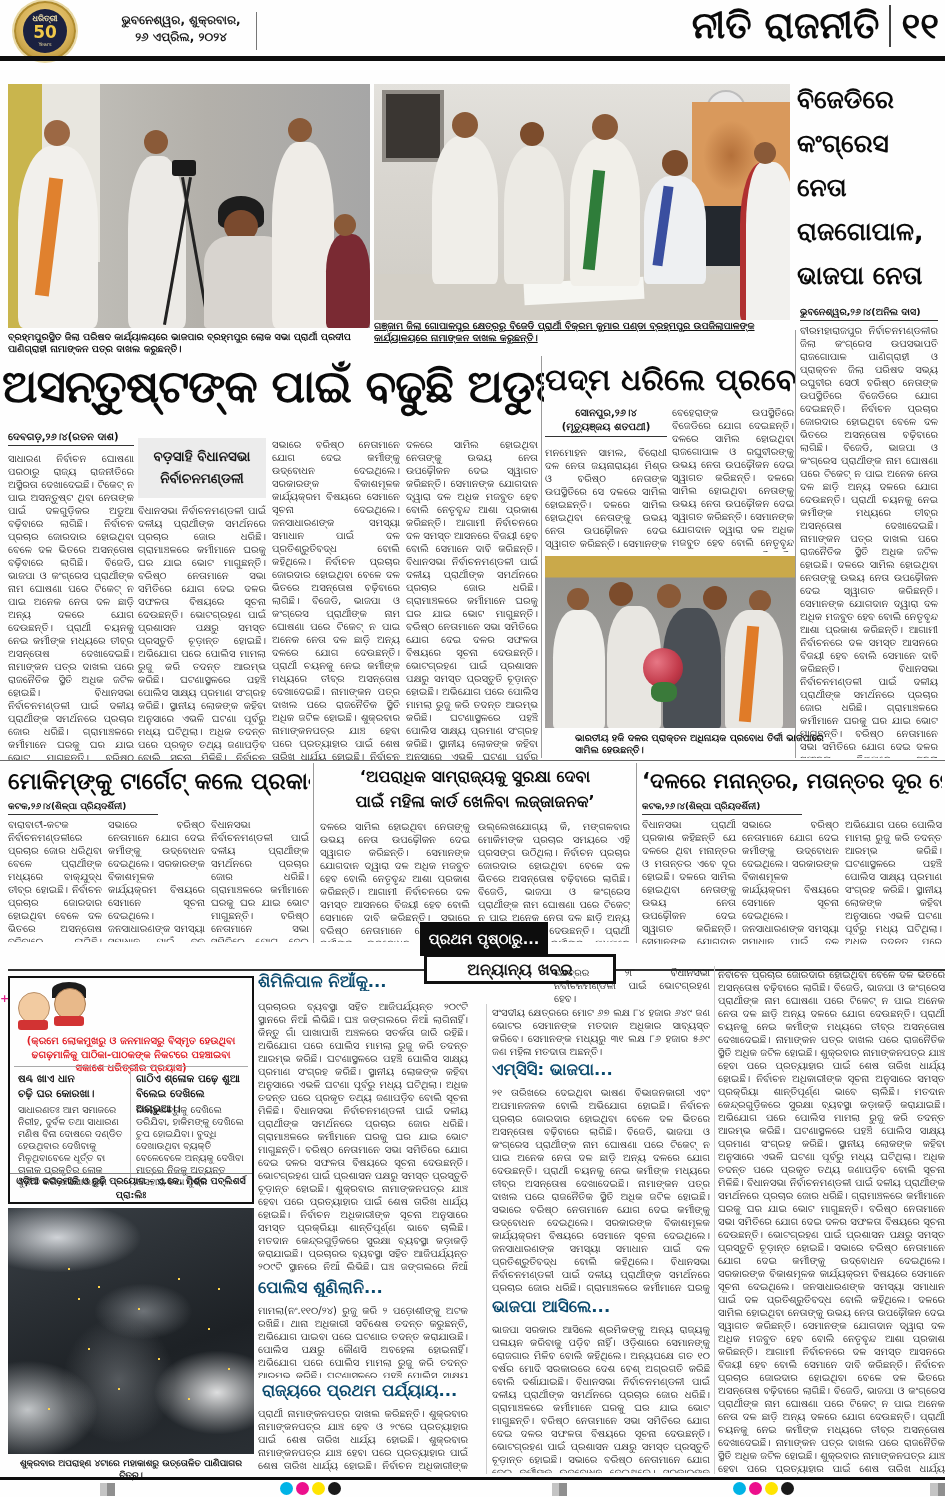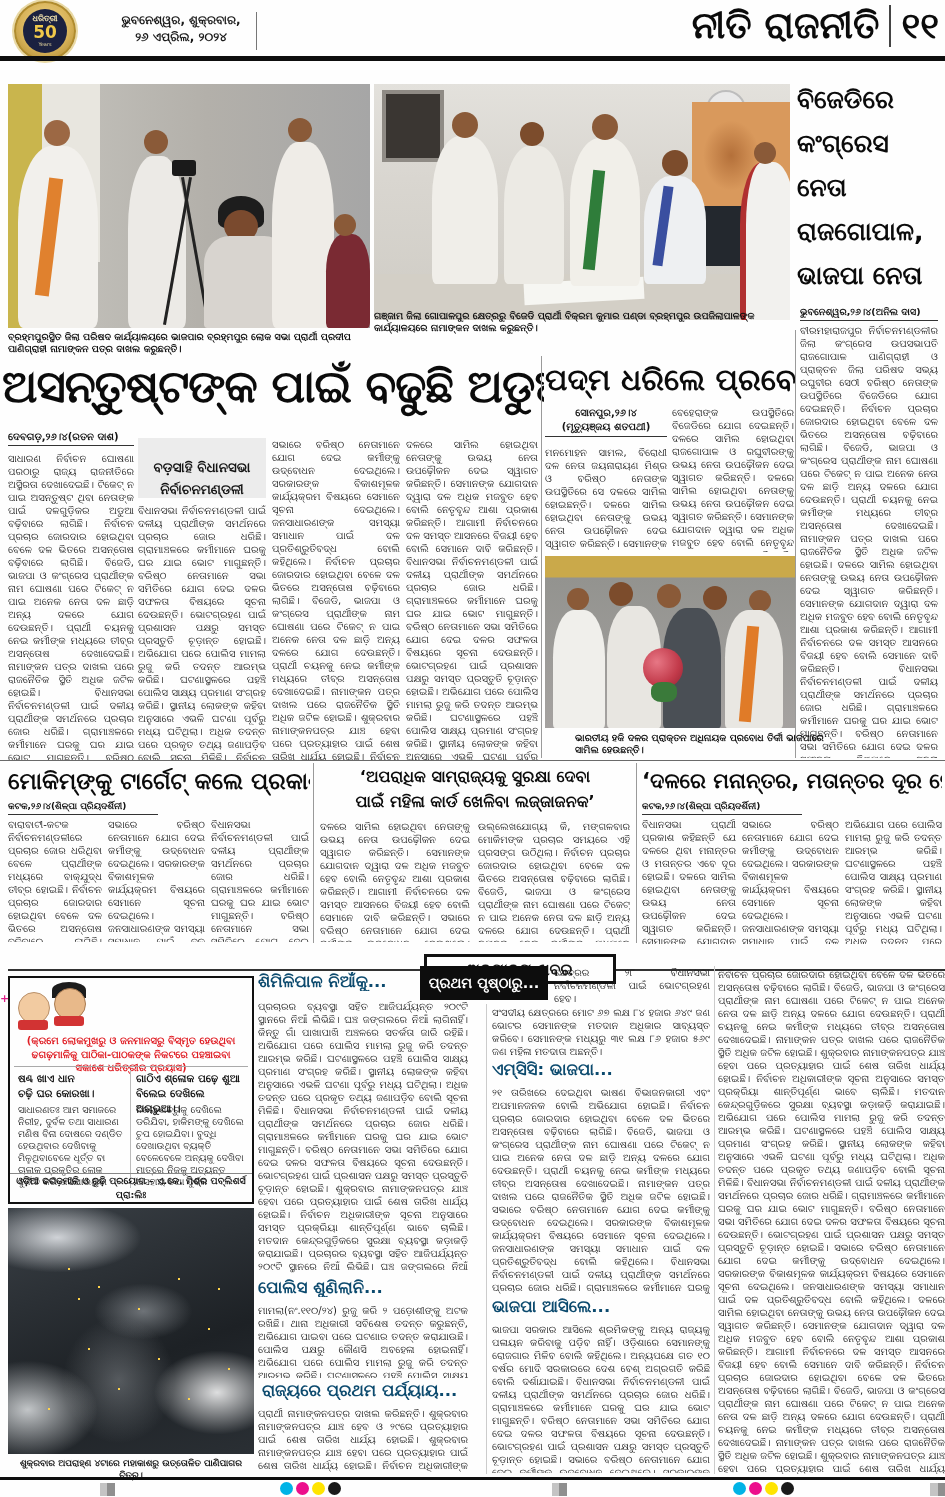--- a/index.html
+++ b/index.html
@@ -80,29 +80,29 @@
     <div class="headcirc" style="left:146px;top:38px;width:24px;height:24px;background:#7c4c2c;"></div>
     <div class="blob" style="left:196px;top:54px;width:70px;height:148px;border-radius:42% 42% 6% 6%;background:#f1efe9;"></div>
     <div class="headcirc" style="left:218px;top:30px;width:26px;height:26px;background:#8a5a38;"></div>
     <div class="blob" style="left:214px;top:86px;width:12px;height:100px;background:#2f7d3a;transform:rotate(6deg);"></div>
     <div class="blob" style="left:270px;top:92px;width:62px;height:108px;border-radius:42% 42% 6% 6%;background:#eef0f2;"></div>
     <div class="headcirc" style="left:288px;top:66px;width:26px;height:26px;background:#7c4c2c;"></div>
     <div class="blob" style="left:284px;top:102px;width:10px;height:80px;background:#3a4fa0;transform:rotate(8deg);"></div>
     <div class="blob" style="left:366px;top:78px;width:50px;height:158px;border-radius:40% 40% 4% 4%;background:#f2f1ee;border-left:6px solid #b03030;"></div>
     <div class="headcirc" style="left:380px;top:58px;width:22px;height:22px;background:#8a5a38;"></div>
   </div>
-  <div class="abs caption" style="left:374px;top:310px;width:416px;height:26px;">ଗଞ୍ଜାମ ଜିଲା ଗୋପାଳପୁର କ୍ଷେତ୍ରରୁ ବିଜେଡି ପ୍ରାର୍ଥୀ ବିକ୍ରମ କୁମାର ପଣ୍ଡା ବ୍ରହ୍ମପୁର ଉପଜିଲାପାଳଙ୍କ କାର୍ଯ୍ୟାଳୟରେ ନାମାଙ୍କନ ଦାଖଲ କରୁଛନ୍ତି।</div>
+  <div class="abs caption" style="left:374px;top:320px;width:416px;height:26px;text-decoration:underline;">ଗଞ୍ଜାମ ଜିଲା ଗୋପାଳପୁର କ୍ଷେତ୍ରରୁ ବିଜେଡି ପ୍ରାର୍ଥୀ ବିକ୍ରମ କୁମାର ପଣ୍ଡା ବ୍ରହ୍ମପୁର ଉପଜିଲାପାଳଙ୍କ କାର୍ଯ୍ୟାଳୟରେ ନାମାଙ୍କନ ଦାଖଲ କରୁଛନ୍ତି।</div>
 
   <div class="abs hl-wrap" style="left:797px;top:78px;width:146px;height:226px;font-size:25px;line-height:44px;">ବିଜେଡିରେ କଂଗ୍ରେସ ନେତା ରାଜଗୋପାଳ, ଭାଜପା ନେତା ରଘୁବୀର</div>
   <div class="abs byline" style="left:800px;top:306px;width:138px;font-size:9.5px;">ଭୁବନେଶ୍ୱର,୨୬।୪(ଅନିଲ ଦାସ)</div>
   <div class="abs body-text" style="left:800px;top:324px;width:138px;height:434px;">ବୀରମହାରାଜପୁର ନିର୍ବାଚନମଣ୍ଡଳୀର ଜିଲା କଂଗ୍ରେସ ଉପସଭାପତି ରାଜଗୋପାଳ ପାଣିଗ୍ରାହୀ ଓ ପ୍ରାକ୍ତନ ଜିଲା ପରିଷଦ ସଭ୍ୟ ରଘୁବୀର ସେଠୀ ବରିଷ୍ଠ ନେତାଙ୍କ ଉପସ୍ଥିତିରେ ବିଜେଡିରେ ଯୋଗ ଦେଇଛନ୍ତି। ନିର୍ବାଚନ ପ୍ରଚାର ଜୋରଦାର ହୋଇଥିବା ବେଳେ ଦଳ ଭିତରେ ଅସନ୍ତୋଷ ବଢ଼ିବାରେ ଲାଗିଛି। ବିଜେଡି, ଭାଜପା ଓ କଂଗ୍ରେସ ପ୍ରାର୍ଥୀଙ୍କ ନାମ ଘୋଷଣା ପରେ ଟିକେଟ୍ ନ ପାଇ ଅନେକ ନେତା ଦଳ ଛାଡ଼ି ଅନ୍ୟ ଦଳରେ ଯୋଗ ଦେଉଛନ୍ତି। ପ୍ରାର୍ଥୀ ଚୟନକୁ ନେଇ କର୍ମୀଙ୍କ ମଧ୍ୟରେ ତୀବ୍ର ଅସନ୍ତୋଷ ଦେଖାଦେଇଛି। ନାମାଙ୍କନ ପତ୍ର ଦାଖଲ ପରେ ରାଜନୈତିକ ସ୍ଥିତି ଅଧିକ ଜଟିଳ ହୋଇଛି। ଦଳରେ ସାମିଲ ହୋଇଥିବା ନେତାଙ୍କୁ ଉଭୟ ନେତା ଉପଢ଼ୌକନ ଦେଇ ସ୍ୱାଗତ କରିଛନ୍ତି। ସେମାନଙ୍କ ଯୋଗଦାନ ଦ୍ୱାରା ଦଳ ଅଧିକ ମଜବୁତ ହେବ ବୋଲି ନେତୃବୃନ୍ଦ ଆଶା ପ୍ରକାଶ କରିଛନ୍ତି। ଆଗାମୀ ନିର୍ବାଚନରେ ଦଳ ସମସ୍ତ ଆସନରେ ବିଜୟୀ ହେବ ବୋଲି ସେମାନେ ଦାବି କରିଛନ୍ତି। ବିଧାନସଭା ନିର୍ବାଚନମଣ୍ଡଳୀ ପାଇଁ ଦଳୀୟ ପ୍ରାର୍ଥୀଙ୍କ ସମର୍ଥନରେ ପ୍ରଚାର ଜୋର ଧରିଛି। ଗ୍ରାମାଞ୍ଚଳରେ କର୍ମୀମାନେ ଘରକୁ ଘର ଯାଇ ଭୋଟ ମାଗୁଛନ୍ତି। ବରିଷ୍ଠ ନେତାମାନେ ସଭା ସମିତିରେ ଯୋଗ ଦେଇ ଦଳର ସଫଳତା ବିଷୟରେ ସୂଚନା ଦେଉଛନ୍ତି। ଭୋଟଗ୍ରହଣ ପାଇଁ ପ୍ରଶାସନ ପକ୍ଷରୁ ସମସ୍ତ ପ୍ରସ୍ତୁତି ଚୂଡ଼ାନ୍ତ ହୋଇଛି। ବୀରମହାରାଜପୁର ନିର୍ବାଚନମଣ୍ଡଳୀର ଜିଲା କଂଗ୍ରେସ ଉପସଭାପତି ରାଜଗୋପାଳ ପାଣିଗ୍ରାହୀ ଓ ପ୍ରାକ୍ତନ ଜିଲା ପରିଷଦ ସଭ୍ୟ ରଘୁବୀର ସେଠୀ ବରିଷ୍ଠ ନେତାଙ୍କ ଉପସ୍ଥିତିରେ ବିଜେଡିରେ ଯୋଗ ଦେଇଛନ୍ତି। ନିର୍ବାଚନ ପ୍ରଚାର ଜୋରଦାର ହୋଇଥିବା ବେଳେ ଦଳ ଭିତରେ ଅସନ୍ତୋଷ ବଢ଼ିବାରେ ଲାଗିଛି। ବିଜେଡି, ଭାଜପା ଓ କଂଗ୍ରେସ ପ୍ରାର୍ଥୀଙ୍କ ନାମ ଘୋଷଣା ପରେ ଟିକେଟ୍ ନ ପାଇ ଅନେକ ନେତା ଦଳ ଛାଡ଼ି ଅନ୍ୟ ଦଳରେ ଯୋଗ ଦେଉଛନ୍ତି। ପ୍ରାର୍ଥୀ ଚୟନକୁ ନେଇ କର୍ମୀଙ୍କ ମଧ୍ୟରେ ତୀବ୍ର ଅସନ୍ତୋଷ ଦେଖାଦେଇଛି। ନାମାଙ୍କନ ପତ୍ର ଦାଖଲ ପରେ ରାଜନୈତିକ ସ୍ଥିତି ଅଧିକ ଜଟିଳ ହୋଇଛି। ଦଳରେ ସାମିଲ ହୋଇଥିବା ନେତାଙ୍କୁ ଉଭୟ ନେତା ଉପଢ଼ୌକନ ଦେଇ ସ୍ୱାଗତ କରିଛନ୍ତି। ସେମାନଙ୍କ ଯୋଗଦାନ ଦ୍ୱାରା ଦଳ ଅଧିକ ମଜବୁତ ହେବ ବୋଲି ନେତୃବୃନ୍ଦ ଆଶା ପ୍ରକାଶ କରିଛନ୍ତି। ଆଗାମୀ ନିର୍ବାଚନରେ ଦଳ ସମସ୍ତ ଆସନରେ ବିଜୟୀ ହେବ ବୋଲି ସେମାନେ ଦାବି କରିଛନ୍ତି। ବିଧାନସଭା ନିର୍ବାଚନମଣ୍ଡଳୀ ପାଇଁ ଦଳୀୟ ପ୍ରାର୍ଥୀଙ୍କ ସମର୍ଥନରେ ପ୍ରଚାର ଜୋର ଧରିଛି। ଗ୍ରାମାଞ୍ଚଳରେ କର୍ମୀମାନେ ଘରକୁ ଘର ଯାଇ ଭୋଟ ମାଗୁଛନ୍ତି। ବରିଷ୍ଠ ନେତାମାନେ ସଭା ସମିତିରେ ଯୋଗ ଦେଇ ଦଳର ସଫଳତା ବିଷୟରେ ସୂଚନା ଦେଉଛନ୍ତି। ଭୋଟଗ୍ରହଣ ପାଇଁ ପ୍ରଶାସନ ପକ୍ଷରୁ ସମସ୍ତ ପ୍ରସ୍ତୁତି ଚୂଡ଼ାନ୍ତ ହୋଇଛି।</div>
 
   <div class="abs hl" style="left:2px;top:354px;width:542px;height:68px;font-size:45px;line-height:66px;letter-spacing:-1px;">ଅସନ୍ତୁଷ୍ଟଙ୍କ ପାଇଁ ବଢୁଛି ଅଡୁଆ</div>
   <div class="abs byline" style="left:8px;top:431px;width:126px;">ଦେବଗଡ଼,୨୬।୪(ରତନ ଦାଶ)</div>
-  <div class="abs" style="left:138px;top:438px;width:128px;height:60px;background:#ececec;text-align:center;font-weight:bold;font-size:13.5px;line-height:22px;padding-top:18px;box-sizing:border-box;">
+  <div class="abs" style="left:138px;top:438px;width:128px;height:60px;background:#ececec;text-align:center;font-weight:bold;font-size:13.5px;line-height:22px;padding-top:7px;box-sizing:border-box;">
     <div>ବଡ଼ସାହି ବିଧାନସଭା</div>
     <div>ନିର୍ବାଚନମଣ୍ଡଳୀ</div>
   </div>
   <div class="abs body-text" style="left:8px;top:452px;width:126px;height:308px;">ସାଧାରଣ ନିର୍ବାଚନ ଘୋଷଣା ପରଠାରୁ ରାଜ୍ୟ ରାଜନୀତିରେ ଅସ୍ଥିରତା ଦେଖାଦେଇଛି। ଟିକେଟ୍ ନ ପାଇ ଅସନ୍ତୁଷ୍ଟ ଥିବା ନେତାଙ୍କ ପାଇଁ ଦଳଗୁଡ଼ିକର ଅଡୁଆ ବଢ଼ିବାରେ ଲାଗିଛି। ନିର୍ବାଚନ ପ୍ରଚାର ଜୋରଦାର ହୋଇଥିବା ବେଳେ ଦଳ ଭିତରେ ଅସନ୍ତୋଷ ବଢ଼ିବାରେ ଲାଗିଛି। ବିଜେଡି, ଭାଜପା ଓ କଂଗ୍ରେସ ପ୍ରାର୍ଥୀଙ୍କ ନାମ ଘୋଷଣା ପରେ ଟିକେଟ୍ ନ ପାଇ ଅନେକ ନେତା ଦଳ ଛାଡ଼ି ଅନ୍ୟ ଦଳରେ ଯୋଗ ଦେଉଛନ୍ତି। ପ୍ରାର୍ଥୀ ଚୟନକୁ ନେଇ କର୍ମୀଙ୍କ ମଧ୍ୟରେ ତୀବ୍ର ଅସନ୍ତୋଷ ଦେଖାଦେଇଛି। ନାମାଙ୍କନ ପତ୍ର ଦାଖଲ ପରେ ରାଜନୈତିକ ସ୍ଥିତି ଅଧିକ ଜଟିଳ ହୋଇଛି। ବିଧାନସଭା ନିର୍ବାଚନମଣ୍ଡଳୀ ପାଇଁ ଦଳୀୟ ପ୍ରାର୍ଥୀଙ୍କ ସମର୍ଥନରେ ପ୍ରଚାର ଜୋର ଧରିଛି। ଗ୍ରାମାଞ୍ଚଳରେ କର୍ମୀମାନେ ଘରକୁ ଘର ଯାଇ ଭୋଟ ମାଗୁଛନ୍ତି। ବରିଷ୍ଠ ନେତାମାନେ ସଭା ସମିତିରେ ଯୋଗ ଦେଇ ଦଳର ସଫଳତା ବିଷୟରେ ସୂଚନା ଦେଉଛନ୍ତି। ଭୋଟଗ୍ରହଣ ପାଇଁ ପ୍ରଶାସନ ପକ୍ଷରୁ ସମସ୍ତ ପ୍ରସ୍ତୁତି ଚୂଡ଼ାନ୍ତ ହୋଇଛି। ସାଧାରଣ ନିର୍ବାଚନ ଘୋଷଣା ପରଠାରୁ ରାଜ୍ୟ ରାଜନୀତିରେ ଅସ୍ଥିରତା ଦେଖାଦେଇଛି। ଟିକେଟ୍ ନ ପାଇ ଅସନ୍ତୁଷ୍ଟ ଥିବା ନେତାଙ୍କ ପାଇଁ ଦଳଗୁଡ଼ିକର ଅଡୁଆ ବଢ଼ିବାରେ ଲାଗିଛି। ନିର୍ବାଚନ ପ୍ରଚାର ଜୋରଦାର ହୋଇଥିବା ବେଳେ ଦଳ ଭିତରେ ଅସନ୍ତୋଷ ବଢ଼ିବାରେ ଲାଗିଛି। ବିଜେଡି, ଭାଜପା ଓ କଂଗ୍ରେସ ପ୍ରାର୍ଥୀଙ୍କ ନାମ ଘୋଷଣା ପରେ ଟିକେଟ୍ ନ ପାଇ ଅନେକ ନେତା ଦଳ ଛାଡ଼ି ଅନ୍ୟ ଦଳରେ ଯୋଗ ଦେଉଛନ୍ତି। ପ୍ରାର୍ଥୀ ଚୟନକୁ ନେଇ କର୍ମୀଙ୍କ ମଧ୍ୟରେ ତୀବ୍ର ଅସନ୍ତୋଷ ଦେଖାଦେଇଛି। ନାମାଙ୍କନ ପତ୍ର ଦାଖଲ ପରେ ରାଜନୈତିକ ସ୍ଥିତି ଅଧିକ ଜଟିଳ ହୋଇଛି। ବିଧାନସଭା ନିର୍ବାଚନମଣ୍ଡଳୀ ପାଇଁ ଦଳୀୟ ପ୍ରାର୍ଥୀଙ୍କ ସମର୍ଥନରେ ପ୍ରଚାର ଜୋର ଧରିଛି। ଗ୍ରାମାଞ୍ଚଳରେ କର୍ମୀମାନେ ଘରକୁ ଘର ଯାଇ ଭୋଟ ମାଗୁଛନ୍ତି। ବରିଷ୍ଠ ନେତାମାନେ ସଭା ସମିତିରେ ଯୋଗ ଦେଇ ଦଳର ସଫଳତା ବିଷୟରେ ସୂଚନା ଦେଉଛନ୍ତି। ଭୋଟଗ୍ରହଣ ପାଇଁ ପ୍ରଶାସନ ପକ୍ଷରୁ ସମସ୍ତ ପ୍ରସ୍ତୁତି ଚୂଡ଼ାନ୍ତ ହୋଇଛି।</div>
   <div class="abs body-text" style="left:138px;top:504px;width:128px;height:256px;">ବିଧାନସଭା ନିର୍ବାଚନମଣ୍ଡଳୀ ପାଇଁ ଦଳୀୟ ପ୍ରାର୍ଥୀଙ୍କ ସମର୍ଥନରେ ପ୍ରଚାର ଜୋର ଧରିଛି। ଗ୍ରାମାଞ୍ଚଳରେ କର୍ମୀମାନେ ଘରକୁ ଘର ଯାଇ ଭୋଟ ମାଗୁଛନ୍ତି। ବରିଷ୍ଠ ନେତାମାନେ ସଭା ସମିତିରେ ଯୋଗ ଦେଇ ଦଳର ସଫଳତା ବିଷୟରେ ସୂଚନା ଦେଉଛନ୍ତି। ଭୋଟଗ୍ରହଣ ପାଇଁ ପ୍ରଶାସନ ପକ୍ଷରୁ ସମସ୍ତ ପ୍ରସ୍ତୁତି ଚୂଡ଼ାନ୍ତ ହୋଇଛି। ଅଭିଯୋଗ ପରେ ପୋଲିସ ମାମଲା ରୁଜୁ କରି ତଦନ୍ତ ଆରମ୍ଭ କରିଛି। ଘଟଣାସ୍ଥଳରେ ପହଞ୍ଚି ପୋଲିସ ସାକ୍ଷ୍ୟ ପ୍ରମାଣ ସଂଗ୍ରହ କରିଛି। ସ୍ଥାନୀୟ ଲୋକଙ୍କ କହିବା ଅନୁସାରେ ଏଭଳି ଘଟଣା ପୂର୍ବରୁ ମଧ୍ୟ ଘଟିଥିଲା। ଅଧିକ ତଦନ୍ତ ପରେ ପ୍ରକୃତ ତଥ୍ୟ ଜଣାପଡ଼ିବ ବୋଲି ସୂଚନା ମିଳିଛି। ନିର୍ବାଚନ ପ୍ରଚାର ଜୋରଦାର ହୋଇଥିବା ବେଳେ ଦଳ ଭିତରେ ଅସନ୍ତୋଷ ବଢ଼ିବାରେ ଲାଗିଛି। ବିଜେଡି, ଭାଜପା ଓ କଂଗ୍ରେସ ପ୍ରାର୍ଥୀଙ୍କ ନାମ ଘୋଷଣା ପରେ ଟିକେଟ୍ ନ ପାଇ ଅନେକ ନେତା ଦଳ ଛାଡ଼ି ଅନ୍ୟ ଦଳରେ ଯୋଗ ଦେଉଛନ୍ତି। ପ୍ରାର୍ଥୀ ଚୟନକୁ ନେଇ କର୍ମୀଙ୍କ ମଧ୍ୟରେ ତୀବ୍ର ଅସନ୍ତୋଷ ଦେଖାଦେଇଛି। ନାମାଙ୍କନ ପତ୍ର ଦାଖଲ ପରେ ରାଜନୈତିକ ସ୍ଥିତି ଅଧିକ ଜଟିଳ ହୋଇଛି। ବିଧାନସଭା ନିର୍ବାଚନମଣ୍ଡଳୀ ପାଇଁ ଦଳୀୟ ପ୍ରାର୍ଥୀଙ୍କ ସମର୍ଥନରେ ପ୍ରଚାର ଜୋର ଧରିଛି। ଗ୍ରାମାଞ୍ଚଳରେ କର୍ମୀମାନେ ଘରକୁ ଘର ଯାଇ ଭୋଟ ମାଗୁଛନ୍ତି। ବରିଷ୍ଠ ନେତାମାନେ ସଭା ସମିତିରେ ଯୋଗ ଦେଇ ଦଳର ସଫଳତା ବିଷୟରେ ସୂଚନା ଦେଉଛନ୍ତି। ଭୋଟଗ୍ରହଣ ପାଇଁ ପ୍ରଶାସନ ପକ୍ଷରୁ ସମସ୍ତ ପ୍ରସ୍ତୁତି ଚୂଡ଼ାନ୍ତ ହୋଇଛି। ଅଭିଯୋଗ ପରେ ପୋଲିସ ମାମଲା ରୁଜୁ କରି ତଦନ୍ତ ଆରମ୍ଭ କରିଛି। ଘଟଣାସ୍ଥଳରେ ପହଞ୍ଚି ପୋଲିସ ସାକ୍ଷ୍ୟ ପ୍ରମାଣ ସଂଗ୍ରହ କରିଛି। ସ୍ଥାନୀୟ ଲୋକଙ୍କ କହିବା ଅନୁସାରେ ଏଭଳି ଘଟଣା ପୂର୍ବରୁ ମଧ୍ୟ ଘଟିଥିଲା। ଅଧିକ ତଦନ୍ତ ପରେ ପ୍ରକୃତ ତଥ୍ୟ ଜଣାପଡ଼ିବ ବୋଲି ସୂଚନା ମିଳିଛି। ନିର୍ବାଚନ ପ୍ରଚାର ଜୋରଦାର ହୋଇଥିବା ବେଳେ ଦଳ ଭିତରେ ଅସନ୍ତୋଷ ବଢ଼ିବାରେ ଲାଗିଛି। ବିଜେଡି, ଭାଜପା ଓ କଂଗ୍ରେସ ପ୍ରାର୍ଥୀଙ୍କ ନାମ ଘୋଷଣା ପରେ ଟିକେଟ୍ ନ ପାଇ ଅନେକ ନେତା ଦଳ ଛାଡ଼ି ଅନ୍ୟ ଦଳରେ ଯୋଗ ଦେଉଛନ୍ତି। ପ୍ରାର୍ଥୀ ଚୟନକୁ ନେଇ କର୍ମୀଙ୍କ ମଧ୍ୟରେ ତୀବ୍ର ଅସନ୍ତୋଷ ଦେଖାଦେଇଛି। ନାମାଙ୍କନ ପତ୍ର ଦାଖଲ ପରେ ରାଜନୈତିକ ସ୍ଥିତି ଅଧିକ ଜଟିଳ ହୋଇଛି।</div>
   <div class="abs body-text" style="left:272px;top:438px;width:128px;height:322px;">ସଭାରେ ବରିଷ୍ଠ ନେତାମାନେ ଯୋଗ ଦେଇ କର୍ମୀଙ୍କୁ ଉଦ୍‌ବୋଧନ ଦେଇଥିଲେ। ସରକାରଙ୍କ ବିକାଶମୂଳକ କାର୍ଯ୍ୟକ୍ରମ ବିଷୟରେ ସେମାନେ ସୂଚନା ଦେଇଥିଲେ। ଜନସାଧାରଣଙ୍କ ସମସ୍ୟା ସମାଧାନ ପାଇଁ ଦଳ ପ୍ରତିଶ୍ରୁତିବଦ୍ଧ ବୋଲି କହିଥିଲେ। ନିର୍ବାଚନ ପ୍ରଚାର ଜୋରଦାର ହୋଇଥିବା ବେଳେ ଦଳ ଭିତରେ ଅସନ୍ତୋଷ ବଢ଼ିବାରେ ଲାଗିଛି। ବିଜେଡି, ଭାଜପା ଓ କଂଗ୍ରେସ ପ୍ରାର୍ଥୀଙ୍କ ନାମ ଘୋଷଣା ପରେ ଟିକେଟ୍ ନ ପାଇ ଅନେକ ନେତା ଦଳ ଛାଡ଼ି ଅନ୍ୟ ଦଳରେ ଯୋଗ ଦେଉଛନ୍ତି। ପ୍ରାର୍ଥୀ ଚୟନକୁ ନେଇ କର୍ମୀଙ୍କ ମଧ୍ୟରେ ତୀବ୍ର ଅସନ୍ତୋଷ ଦେଖାଦେଇଛି। ନାମାଙ୍କନ ପତ୍ର ଦାଖଲ ପରେ ରାଜନୈତିକ ସ୍ଥିତି ଅଧିକ ଜଟିଳ ହୋଇଛି। ଶୁକ୍ରବାର ନାମାଙ୍କନପତ୍ର ଯାଞ୍ଚ ହେବା ପରେ ପ୍ରତ୍ୟାହାର ପାଇଁ ଶେଷ ତାରିଖ ଧାର୍ଯ୍ୟ ହୋଇଛି। ନିର୍ବାଚନ ଅଧିକାରୀଙ୍କ ସୂଚନା ଅନୁସାରେ ସମସ୍ତ ପ୍ରକ୍ରିୟା ଶାନ୍ତିପୂର୍ଣ୍ଣ ଭାବେ ଚାଲିଛି। ମତଦାନ କେନ୍ଦ୍ରଗୁଡ଼ିକରେ ସୁରକ୍ଷା ବ୍ୟବସ୍ଥା କଡ଼ାକଡ଼ି କରାଯାଇଛି। ସଭାରେ ବରିଷ୍ଠ ନେତାମାନେ ଯୋଗ ଦେଇ କର୍ମୀଙ୍କୁ ଉଦ୍‌ବୋଧନ ଦେଇଥିଲେ। ସରକାରଙ୍କ ବିକାଶମୂଳକ କାର୍ଯ୍ୟକ୍ରମ ବିଷୟରେ ସେମାନେ ସୂଚନା ଦେଇଥିଲେ। ଜନସାଧାରଣଙ୍କ ସମସ୍ୟା ସମାଧାନ ପାଇଁ ଦଳ ପ୍ରତିଶ୍ରୁତିବଦ୍ଧ ବୋଲି କହିଥିଲେ। ନିର୍ବାଚନ ପ୍ରଚାର ଜୋରଦାର ହୋଇଥିବା ବେଳେ ଦଳ ଭିତରେ ଅସନ୍ତୋଷ ବଢ଼ିବାରେ ଲାଗିଛି। ବିଜେଡି, ଭାଜପା ଓ କଂଗ୍ରେସ ପ୍ରାର୍ଥୀଙ୍କ ନାମ ଘୋଷଣା ପରେ ଟିକେଟ୍ ନ ପାଇ ଅନେକ ନେତା ଦଳ ଛାଡ଼ି ଅନ୍ୟ ଦଳରେ ଯୋଗ ଦେଉଛନ୍ତି। ପ୍ରାର୍ଥୀ ଚୟନକୁ ନେଇ କର୍ମୀଙ୍କ ମଧ୍ୟରେ ତୀବ୍ର ଅସନ୍ତୋଷ ଦେଖାଦେଇଛି। ନାମାଙ୍କନ ପତ୍ର ଦାଖଲ ପରେ ରାଜନୈତିକ ସ୍ଥିତି ଅଧିକ ଜଟିଳ ହୋଇଛି। ଶୁକ୍ରବାର ନାମାଙ୍କନପତ୍ର ଯାଞ୍ଚ ହେବା ପରେ ପ୍ରତ୍ୟାହାର ପାଇଁ ଶେଷ ତାରିଖ ଧାର୍ଯ୍ୟ ହୋଇଛି। ନିର୍ବାଚନ ଅଧିକାରୀଙ୍କ ସୂଚନା ଅନୁସାରେ ସମସ୍ତ ପ୍ରକ୍ରିୟା ଶାନ୍ତିପୂର୍ଣ୍ଣ ଭାବେ ଚାଲିଛି। ମତଦାନ କେନ୍ଦ୍ରଗୁଡ଼ିକରେ ସୁରକ୍ଷା ବ୍ୟବସ୍ଥା କଡ଼ାକଡ଼ି କରାଯାଇଛି।</div>
   <div class="abs body-text" style="left:406px;top:438px;width:132px;height:322px;">ଦଳରେ ସାମିଲ ହୋଇଥିବା ନେତାଙ୍କୁ ଉଭୟ ନେତା ଉପଢ଼ୌକନ ଦେଇ ସ୍ୱାଗତ କରିଛନ୍ତି। ସେମାନଙ୍କ ଯୋଗଦାନ ଦ୍ୱାରା ଦଳ ଅଧିକ ମଜବୁତ ହେବ ବୋଲି ନେତୃବୃନ୍ଦ ଆଶା ପ୍ରକାଶ କରିଛନ୍ତି। ଆଗାମୀ ନିର୍ବାଚନରେ ଦଳ ସମସ୍ତ ଆସନରେ ବିଜୟୀ ହେବ ବୋଲି ସେମାନେ ଦାବି କରିଛନ୍ତି। ବିଧାନସଭା ନିର୍ବାଚନମଣ୍ଡଳୀ ପାଇଁ ଦଳୀୟ ପ୍ରାର୍ଥୀଙ୍କ ସମର୍ଥନରେ ପ୍ରଚାର ଜୋର ଧରିଛି। ଗ୍ରାମାଞ୍ଚଳରେ କର୍ମୀମାନେ ଘରକୁ ଘର ଯାଇ ଭୋଟ ମାଗୁଛନ୍ତି। ବରିଷ୍ଠ ନେତାମାନେ ସଭା ସମିତିରେ ଯୋଗ ଦେଇ ଦଳର ସଫଳତା ବିଷୟରେ ସୂଚନା ଦେଉଛନ୍ତି। ଭୋଟଗ୍ରହଣ ପାଇଁ ପ୍ରଶାସନ ପକ୍ଷରୁ ସମସ୍ତ ପ୍ରସ୍ତୁତି ଚୂଡ଼ାନ୍ତ ହୋଇଛି। ଅଭିଯୋଗ ପରେ ପୋଲିସ ମାମଲା ରୁଜୁ କରି ତଦନ୍ତ ଆରମ୍ଭ କରିଛି। ଘଟଣାସ୍ଥଳରେ ପହଞ୍ଚି ପୋଲିସ ସାକ୍ଷ୍ୟ ପ୍ରମାଣ ସଂଗ୍ରହ କରିଛି। ସ୍ଥାନୀୟ ଲୋକଙ୍କ କହିବା ଅନୁସାରେ ଏଭଳି ଘଟଣା ପୂର୍ବରୁ ମଧ୍ୟ ଘଟିଥିଲା। ଅଧିକ ତଦନ୍ତ ପରେ ପ୍ରକୃତ ତଥ୍ୟ ଜଣାପଡ଼ିବ ବୋଲି ସୂଚନା ମିଳିଛି। ଦଳରେ ସାମିଲ ହୋଇଥିବା ନେତାଙ୍କୁ ଉଭୟ ନେତା ଉପଢ଼ୌକନ ଦେଇ ସ୍ୱାଗତ କରିଛନ୍ତି। ସେମାନଙ୍କ ଯୋଗଦାନ ଦ୍ୱାରା ଦଳ ଅଧିକ ମଜବୁତ ହେବ ବୋଲି ନେତୃବୃନ୍ଦ ଆଶା ପ୍ରକାଶ କରିଛନ୍ତି। ଆଗାମୀ ନିର୍ବାଚନରେ ଦଳ ସମସ୍ତ ଆସନରେ ବିଜୟୀ ହେବ ବୋଲି ସେମାନେ ଦାବି କରିଛନ୍ତି। ବିଧାନସଭା ନିର୍ବାଚନମଣ୍ଡଳୀ ପାଇଁ ଦଳୀୟ ପ୍ରାର୍ଥୀଙ୍କ ସମର୍ଥନରେ ପ୍ରଚାର ଜୋର ଧରିଛି। ଗ୍ରାମାଞ୍ଚଳରେ କର୍ମୀମାନେ ଘରକୁ ଘର ଯାଇ ଭୋଟ ମାଗୁଛନ୍ତି। ବରିଷ୍ଠ ନେତାମାନେ ସଭା ସମିତିରେ ଯୋଗ ଦେଇ ଦଳର ସଫଳତା ବିଷୟରେ ସୂଚନା ଦେଉଛନ୍ତି। ଭୋଟଗ୍ରହଣ ପାଇଁ ପ୍ରଶାସନ ପକ୍ଷରୁ ସମସ୍ତ ପ୍ରସ୍ତୁତି ଚୂଡ଼ାନ୍ତ ହୋଇଛି। ଅଭିଯୋଗ ପରେ ପୋଲିସ ମାମଲା ରୁଜୁ କରି ତଦନ୍ତ ଆରମ୍ଭ କରିଛି। ଘଟଣାସ୍ଥଳରେ ପହଞ୍ଚି ପୋଲିସ ସାକ୍ଷ୍ୟ ପ୍ରମାଣ ସଂଗ୍ରହ କରିଛି। ସ୍ଥାନୀୟ ଲୋକଙ୍କ କହିବା ଅନୁସାରେ ଏଭଳି ଘଟଣା ପୂର୍ବରୁ ମଧ୍ୟ ଘଟିଥିଲା। ଅଧିକ ତଦନ୍ତ ପରେ ପ୍ରକୃତ ତଥ୍ୟ ଜଣାପଡ଼ିବ ବୋଲି ସୂଚନା ମିଳିଛି।</div>
   <div class="abs v-rule" style="left:541px;top:356px;height:402px;"></div>
   <div class="abs v-rule" style="left:795px;top:330px;height:428px;"></div>
 
@@ -188,21 +188,21 @@
   <div class="abs caption" style="left:8px;top:1457px;width:246px;text-align:center;font-size:9px;">ଶୁକ୍ରବାର ଅପରାହ୍ଣ ୪ଟାରେ ମହାକାଶରୁ ଉତ୍ତୋଳିତ ପାଣିପାଗର ଚିତ୍ର।</div>
 
   <div class="abs sec-head" style="left:258px;top:972px;width:155px;">ଶିମିଳିପାଳ ନିଆଁକୁ...</div>
   <div class="abs body-text" style="left:258px;top:1000px;width:210px;height:274px;">ପ୍ରଚାରର ବ୍ୟବସ୍ଥା ସହିତ ଆଜିପର୍ଯ୍ୟନ୍ତ ୨୦୯ଟି ସ୍ଥାନରେ ନିଆଁ ଲିଭିଛି। ଘଞ୍ଚ ଜଙ୍ଗଲରେ ନିଆଁ ଲାଗିନାହିଁ। କିନ୍ତୁ ଗାଁ ପାଖାପାଖି ଅଞ୍ଚଳରେ ସତର୍କତା ଜାରି ରହିଛି। ଅଭିଯୋଗ ପରେ ପୋଲିସ ମାମଲା ରୁଜୁ କରି ତଦନ୍ତ ଆରମ୍ଭ କରିଛି। ଘଟଣାସ୍ଥଳରେ ପହଞ୍ଚି ପୋଲିସ ସାକ୍ଷ୍ୟ ପ୍ରମାଣ ସଂଗ୍ରହ କରିଛି। ସ୍ଥାନୀୟ ଲୋକଙ୍କ କହିବା ଅନୁସାରେ ଏଭଳି ଘଟଣା ପୂର୍ବରୁ ମଧ୍ୟ ଘଟିଥିଲା। ଅଧିକ ତଦନ୍ତ ପରେ ପ୍ରକୃତ ତଥ୍ୟ ଜଣାପଡ଼ିବ ବୋଲି ସୂଚନା ମିଳିଛି। ବିଧାନସଭା ନିର୍ବାଚନମଣ୍ଡଳୀ ପାଇଁ ଦଳୀୟ ପ୍ରାର୍ଥୀଙ୍କ ସମର୍ଥନରେ ପ୍ରଚାର ଜୋର ଧରିଛି। ଗ୍ରାମାଞ୍ଚଳରେ କର୍ମୀମାନେ ଘରକୁ ଘର ଯାଇ ଭୋଟ ମାଗୁଛନ୍ତି। ବରିଷ୍ଠ ନେତାମାନେ ସଭା ସମିତିରେ ଯୋଗ ଦେଇ ଦଳର ସଫଳତା ବିଷୟରେ ସୂଚନା ଦେଉଛନ୍ତି। ଭୋଟଗ୍ରହଣ ପାଇଁ ପ୍ରଶାସନ ପକ୍ଷରୁ ସମସ୍ତ ପ୍ରସ୍ତୁତି ଚୂଡ଼ାନ୍ତ ହୋଇଛି। ଶୁକ୍ରବାର ନାମାଙ୍କନପତ୍ର ଯାଞ୍ଚ ହେବା ପରେ ପ୍ରତ୍ୟାହାର ପାଇଁ ଶେଷ ତାରିଖ ଧାର୍ଯ୍ୟ ହୋଇଛି। ନିର୍ବାଚନ ଅଧିକାରୀଙ୍କ ସୂଚନା ଅନୁସାରେ ସମସ୍ତ ପ୍ରକ୍ରିୟା ଶାନ୍ତିପୂର୍ଣ୍ଣ ଭାବେ ଚାଲିଛି। ମତଦାନ କେନ୍ଦ୍ରଗୁଡ଼ିକରେ ସୁରକ୍ଷା ବ୍ୟବସ୍ଥା କଡ଼ାକଡ଼ି କରାଯାଇଛି। ପ୍ରଚାରର ବ୍ୟବସ୍ଥା ସହିତ ଆଜିପର୍ଯ୍ୟନ୍ତ ୨୦୯ଟି ସ୍ଥାନରେ ନିଆଁ ଲିଭିଛି। ଘଞ୍ଚ ଜଙ୍ଗଲରେ ନିଆଁ ଲାଗିନାହିଁ। କିନ୍ତୁ ଗାଁ ପାଖାପାଖି ଅଞ୍ଚଳରେ ସତର୍କତା ଜାରି ରହିଛି। ଅଭିଯୋଗ ପରେ ପୋଲିସ ମାମଲା ରୁଜୁ କରି ତଦନ୍ତ ଆରମ୍ଭ କରିଛି। ଘଟଣାସ୍ଥଳରେ ପହଞ୍ଚି ପୋଲିସ ସାକ୍ଷ୍ୟ ପ୍ରମାଣ ସଂଗ୍ରହ କରିଛି। ସ୍ଥାନୀୟ ଲୋକଙ୍କ କହିବା ଅନୁସାରେ ଏଭଳି ଘଟଣା ପୂର୍ବରୁ ମଧ୍ୟ ଘଟିଥିଲା। ଅଧିକ ତଦନ୍ତ ପରେ ପ୍ରକୃତ ତଥ୍ୟ ଜଣାପଡ଼ିବ ବୋଲି ସୂଚନା ମିଳିଛି। ବିଧାନସଭା ନିର୍ବାଚନମଣ୍ଡଳୀ ପାଇଁ ଦଳୀୟ ପ୍ରାର୍ଥୀଙ୍କ ସମର୍ଥନରେ ପ୍ରଚାର ଜୋର ଧରିଛି। ଗ୍ରାମାଞ୍ଚଳରେ କର୍ମୀମାନେ ଘରକୁ ଘର ଯାଇ ଭୋଟ ମାଗୁଛନ୍ତି। ବରିଷ୍ଠ ନେତାମାନେ ସଭା ସମିତିରେ ଯୋଗ ଦେଇ ଦଳର ସଫଳତା ବିଷୟରେ ସୂଚନା ଦେଉଛନ୍ତି। ଭୋଟଗ୍ରହଣ ପାଇଁ ପ୍ରଶାସନ ପକ୍ଷରୁ ସମସ୍ତ ପ୍ରସ୍ତୁତି ଚୂଡ଼ାନ୍ତ ହୋଇଛି। ଶୁକ୍ରବାର ନାମାଙ୍କନପତ୍ର ଯାଞ୍ଚ ହେବା ପରେ ପ୍ରତ୍ୟାହାର ପାଇଁ ଶେଷ ତାରିଖ ଧାର୍ଯ୍ୟ ହୋଇଛି। ନିର୍ବାଚନ ଅଧିକାରୀଙ୍କ ସୂଚନା ଅନୁସାରେ ସମସ୍ତ ପ୍ରକ୍ରିୟା ଶାନ୍ତିପୂର୍ଣ୍ଣ ଭାବେ ଚାଲିଛି। ମତଦାନ କେନ୍ଦ୍ରଗୁଡ଼ିକରେ ସୁରକ୍ଷା ବ୍ୟବସ୍ଥା କଡ଼ାକଡ଼ି କରାଯାଇଛି।</div>
   <div class="abs sec-head" style="left:258px;top:1278px;width:200px;">ପୋଲିସ ଶୁଣିଲାନି...</div>
   <div class="abs body-text" style="left:258px;top:1304px;width:210px;height:74px;">ମାମଲା(ନଂ.୧୧୦/୨୪) ରୁଜୁ କରି ୨ ପଡ଼ୋଶୀଙ୍କୁ ଅଟକ ରଖିଛି। ଥାନା ଅଧିକାରୀ ସବିଶେଷ ତଦନ୍ତ କରୁଛନ୍ତି, ଅଭିଯୋଗ ପାଇବା ପରେ ଘଟଣାର ତଦନ୍ତ କରାଯାଉଛି। ପୋଲିସ ପକ୍ଷରୁ କୌଣସି ଅବହେଳା ହୋଇନାହିଁ। ଅଭିଯୋଗ ପରେ ପୋଲିସ ମାମଲା ରୁଜୁ କରି ତଦନ୍ତ ଆରମ୍ଭ କରିଛି। ଘଟଣାସ୍ଥଳରେ ପହଞ୍ଚି ପୋଲିସ ସାକ୍ଷ୍ୟ ପ୍ରମାଣ ସଂଗ୍ରହ କରିଛି। ସ୍ଥାନୀୟ ଲୋକଙ୍କ କହିବା ଅନୁସାରେ ଏଭଳି ଘଟଣା ପୂର୍ବରୁ ମଧ୍ୟ ଘଟିଥିଲା। ଅଧିକ ତଦନ୍ତ ପରେ ପ୍ରକୃତ ତଥ୍ୟ ଜଣାପଡ଼ିବ ବୋଲି ସୂଚନା ମିଳିଛି।</div>
   <div class="abs sec-head" style="left:262px;top:1381px;width:206px;">ରାଜ୍ୟରେ ପ୍ରଥମ ପର୍ଯ୍ୟାୟ...</div>
   <div class="abs body-text" style="left:258px;top:1407px;width:210px;height:66px;">ପ୍ରାର୍ଥୀ ନାମାଙ୍କନପତ୍ର ଦାଖଲ କରିଛନ୍ତି। ଶୁକ୍ରବାର ନାମାଙ୍କନପତ୍ର ଯାଞ୍ଚ ହେବ ଓ ୨୯ରେ ପ୍ରତ୍ୟାହାର ପାଇଁ ଶେଷ ତାରିଖ ଧାର୍ଯ୍ୟ ହୋଇଛି। ଶୁକ୍ରବାର ନାମାଙ୍କନପତ୍ର ଯାଞ୍ଚ ହେବା ପରେ ପ୍ରତ୍ୟାହାର ପାଇଁ ଶେଷ ତାରିଖ ଧାର୍ଯ୍ୟ ହୋଇଛି। ନିର୍ବାଚନ ଅଧିକାରୀଙ୍କ ସୂଚନା ଅନୁସାରେ ସମସ୍ତ ପ୍ରକ୍ରିୟା ଶାନ୍ତିପୂର୍ଣ୍ଣ ଭାବେ ଚାଲିଛି। ମତଦାନ କେନ୍ଦ୍ରଗୁଡ଼ିକରେ ସୁରକ୍ଷା ବ୍ୟବସ୍ଥା କଡ଼ାକଡ଼ି କରାଯାଇଛି।</div>
   <div class="abs v-rule" style="left:486px;top:1004px;height:470px;background:#ccc;"></div>
 
-  <div class="abs" style="left:420px;top:966px;width:128px;height:34px;background:#0d0d0d;text-align:center;">
+  <div class="abs" style="left:420px;top:922px;width:128px;height:34px;background:#0d0d0d;text-align:center;">
     <span style="color:#fff;font-weight:bold;font-size:14.5px;line-height:34px;">ପ୍ରଥମ ପୃଷ୍ଠାରୁ...</span>
   </div>
   <div class="abs body-text" style="left:554px;top:966px;width:156px;height:38px;">କ୍ଷେତ୍ରର ୨୮ ବିଧାନସଭା ନିର୍ବାଚନମଣ୍ଡଳୀ ପାଇଁ ଭୋଟଗ୍ରହଣ ହେବ।</div>
   <div class="abs body-text" style="left:492px;top:1006px;width:218px;height:52px;">ସଂସଦୀୟ କ୍ଷେତ୍ରରେ ମୋଟ ୬୭ ଲକ୍ଷ ୮୪ ହଜାର ୬୪୯ ଜଣ ଭୋଟର ସେମାନଙ୍କ ମତଦାନ ଅଧିକାର ସାବ୍ୟସ୍ତ କରିବେ। ସେମାନଙ୍କ ମଧ୍ୟରୁ ୩୧ ଲକ୍ଷ ୮୬ ହଜାର ୫୬୯ ଜଣ ମହିଳା ମତଦାତା ଅଛନ୍ତି।</div>
   <div class="abs sec-head" style="left:492px;top:1060px;width:200px;">ଏମ୍‌ସିସି: ଭାଜପା...</div>
   <div class="abs body-text" style="left:492px;top:1086px;width:218px;height:208px;">୨୧ ତାରିଖରେ ଦେଇଥିବା ଭାଷଣ ବିଭାଜନକାରୀ ଏବଂ ଅପମାନଜନକ ବୋଲି ଅଭିଯୋଗ ହୋଇଛି। ନିର୍ବାଚନ ପ୍ରଚାର ଜୋରଦାର ହୋଇଥିବା ବେଳେ ଦଳ ଭିତରେ ଅସନ୍ତୋଷ ବଢ଼ିବାରେ ଲାଗିଛି। ବିଜେଡି, ଭାଜପା ଓ କଂଗ୍ରେସ ପ୍ରାର୍ଥୀଙ୍କ ନାମ ଘୋଷଣା ପରେ ଟିକେଟ୍ ନ ପାଇ ଅନେକ ନେତା ଦଳ ଛାଡ଼ି ଅନ୍ୟ ଦଳରେ ଯୋଗ ଦେଉଛନ୍ତି। ପ୍ରାର୍ଥୀ ଚୟନକୁ ନେଇ କର୍ମୀଙ୍କ ମଧ୍ୟରେ ତୀବ୍ର ଅସନ୍ତୋଷ ଦେଖାଦେଇଛି। ନାମାଙ୍କନ ପତ୍ର ଦାଖଲ ପରେ ରାଜନୈତିକ ସ୍ଥିତି ଅଧିକ ଜଟିଳ ହୋଇଛି। ସଭାରେ ବରିଷ୍ଠ ନେତାମାନେ ଯୋଗ ଦେଇ କର୍ମୀଙ୍କୁ ଉଦ୍‌ବୋଧନ ଦେଇଥିଲେ। ସରକାରଙ୍କ ବିକାଶମୂଳକ କାର୍ଯ୍ୟକ୍ରମ ବିଷୟରେ ସେମାନେ ସୂଚନା ଦେଇଥିଲେ। ଜନସାଧାରଣଙ୍କ ସମସ୍ୟା ସମାଧାନ ପାଇଁ ଦଳ ପ୍ରତିଶ୍ରୁତିବଦ୍ଧ ବୋଲି କହିଥିଲେ। ବିଧାନସଭା ନିର୍ବାଚନମଣ୍ଡଳୀ ପାଇଁ ଦଳୀୟ ପ୍ରାର୍ଥୀଙ୍କ ସମର୍ଥନରେ ପ୍ରଚାର ଜୋର ଧରିଛି। ଗ୍ରାମାଞ୍ଚଳରେ କର୍ମୀମାନେ ଘରକୁ ଘର ଯାଇ ଭୋଟ ମାଗୁଛନ୍ତି। ବରିଷ୍ଠ ନେତାମାନେ ସଭା ସମିତିରେ ଯୋଗ ଦେଇ ଦଳର ସଫଳତା ବିଷୟରେ ସୂଚନା ଦେଉଛନ୍ତି। ଭୋଟଗ୍ରହଣ ପାଇଁ ପ୍ରଶାସନ ପକ୍ଷରୁ ସମସ୍ତ ପ୍ରସ୍ତୁତି ଚୂଡ଼ାନ୍ତ ହୋଇଛି। ୨୧ ତାରିଖରେ ଦେଇଥିବା ଭାଷଣ ବିଭାଜନକାରୀ ଏବଂ ଅପମାନଜନକ ବୋଲି ଅଭିଯୋଗ ହୋଇଛି। ନିର୍ବାଚନ ପ୍ରଚାର ଜୋରଦାର ହୋଇଥିବା ବେଳେ ଦଳ ଭିତରେ ଅସନ୍ତୋଷ ବଢ଼ିବାରେ ଲାଗିଛି। ବିଜେଡି, ଭାଜପା ଓ କଂଗ୍ରେସ ପ୍ରାର୍ଥୀଙ୍କ ନାମ ଘୋଷଣା ପରେ ଟିକେଟ୍ ନ ପାଇ ଅନେକ ନେତା ଦଳ ଛାଡ଼ି ଅନ୍ୟ ଦଳରେ ଯୋଗ ଦେଉଛନ୍ତି। ପ୍ରାର୍ଥୀ ଚୟନକୁ ନେଇ କର୍ମୀଙ୍କ ମଧ୍ୟରେ ତୀବ୍ର ଅସନ୍ତୋଷ ଦେଖାଦେଇଛି। ନାମାଙ୍କନ ପତ୍ର ଦାଖଲ ପରେ ରାଜନୈତିକ ସ୍ଥିତି ଅଧିକ ଜଟିଳ ହୋଇଛି। ସଭାରେ ବରିଷ୍ଠ ନେତାମାନେ ଯୋଗ ଦେଇ କର୍ମୀଙ୍କୁ ଉଦ୍‌ବୋଧନ ଦେଇଥିଲେ। ସରକାରଙ୍କ ବିକାଶମୂଳକ କାର୍ଯ୍ୟକ୍ରମ ବିଷୟରେ ସେମାନେ ସୂଚନା ଦେଇଥିଲେ। ଜନସାଧାରଣଙ୍କ ସମସ୍ୟା ସମାଧାନ ପାଇଁ ଦଳ ପ୍ରତିଶ୍ରୁତିବଦ୍ଧ ବୋଲି କହିଥିଲେ। ବିଧାନସଭା ନିର୍ବାଚନମଣ୍ଡଳୀ ପାଇଁ ଦଳୀୟ ପ୍ରାର୍ଥୀଙ୍କ ସମର୍ଥନରେ ପ୍ରଚାର ଜୋର ଧରିଛି। ଗ୍ରାମାଞ୍ଚଳରେ କର୍ମୀମାନେ ଘରକୁ ଘର ଯାଇ ଭୋଟ ମାଗୁଛନ୍ତି। ବରିଷ୍ଠ ନେତାମାନେ ସଭା ସମିତିରେ ଯୋଗ ଦେଇ ଦଳର ସଫଳତା ବିଷୟରେ ସୂଚନା ଦେଉଛନ୍ତି। ଭୋଟଗ୍ରହଣ ପାଇଁ ପ୍ରଶାସନ ପକ୍ଷରୁ ସମସ୍ତ ପ୍ରସ୍ତୁତି ଚୂଡ଼ାନ୍ତ ହୋଇଛି।</div>
   <div class="abs sec-head" style="left:492px;top:1297px;width:200px;">ଭାଜପା ଆସିଲେ...</div>
   <div class="abs body-text" style="left:492px;top:1323px;width:218px;height:150px;">ଭାଜପା ସରକାର ଆସିଲେ ଶ୍ରମିକଙ୍କୁ ଅନ୍ୟ ରାଜ୍ୟକୁ ପଳାୟନ କରିବାକୁ ପଡ଼ିବ ନାହିଁ। ଓଡ଼ିଶାରେ ସେମାନଙ୍କୁ ରୋଜଗାର ମିଳିବ ବୋଲି କହିଥିଲେ। ଅନ୍ୟପକ୍ଷେ ଗତ ୧୦ ବର୍ଷର ମୋଦି ସରକାରରେ ଦେଶ ବେଶ୍ ଅଗ୍ରଗତି କରିଛି ବୋଲି ଦର୍ଶାଯାଇଛି। ବିଧାନସଭା ନିର୍ବାଚନମଣ୍ଡଳୀ ପାଇଁ ଦଳୀୟ ପ୍ରାର୍ଥୀଙ୍କ ସମର୍ଥନରେ ପ୍ରଚାର ଜୋର ଧରିଛି। ଗ୍ରାମାଞ୍ଚଳରେ କର୍ମୀମାନେ ଘରକୁ ଘର ଯାଇ ଭୋଟ ମାଗୁଛନ୍ତି। ବରିଷ୍ଠ ନେତାମାନେ ସଭା ସମିତିରେ ଯୋଗ ଦେଇ ଦଳର ସଫଳତା ବିଷୟରେ ସୂଚନା ଦେଉଛନ୍ତି। ଭୋଟଗ୍ରହଣ ପାଇଁ ପ୍ରଶାସନ ପକ୍ଷରୁ ସମସ୍ତ ପ୍ରସ୍ତୁତି ଚୂଡ଼ାନ୍ତ ହୋଇଛି। ସଭାରେ ବରିଷ୍ଠ ନେତାମାନେ ଯୋଗ ଦେଇ କର୍ମୀଙ୍କୁ ଉଦ୍‌ବୋଧନ ଦେଇଥିଲେ। ସରକାରଙ୍କ ବିକାଶମୂଳକ କାର୍ଯ୍ୟକ୍ରମ ବିଷୟରେ ସେମାନେ ସୂଚନା ଦେଇଥିଲେ। ଜନସାଧାରଣଙ୍କ ସମସ୍ୟା ସମାଧାନ ପାଇଁ ଦଳ ପ୍ରତିଶ୍ରୁତିବଦ୍ଧ ବୋଲି କହିଥିଲେ।</div>
   <div class="abs v-rule" style="left:714px;top:966px;height:508px;background:#ccc;"></div>
 

